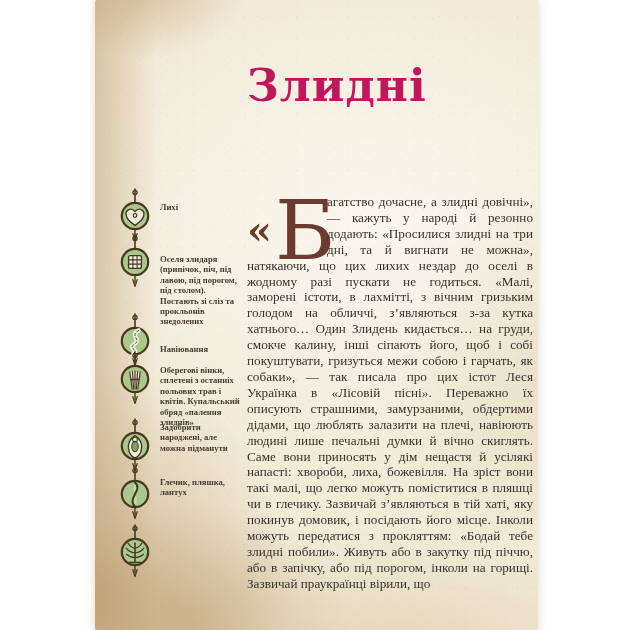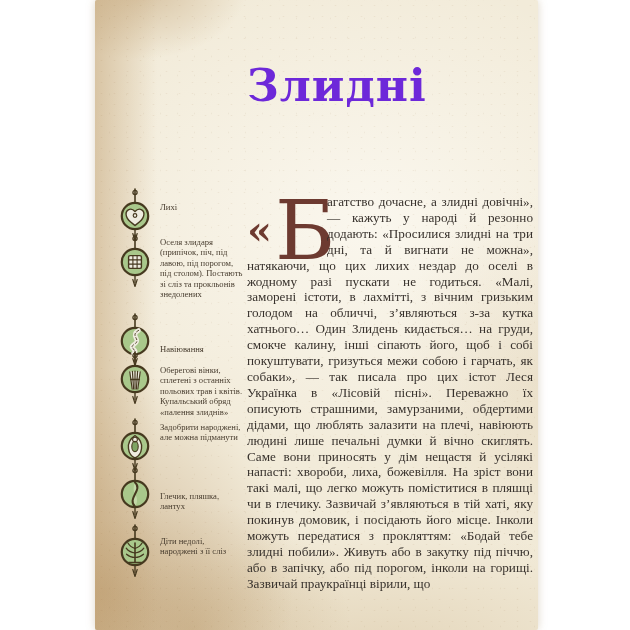--- a/index.html
+++ b/index.html
@@ -17,28 +17,28 @@
       radial-gradient(220px 180px at 22% 100%, rgba(180,146,96,.4), transparent 72%),
       radial-gradient(420px 160px at 65% 103%, rgba(196,166,118,.3), transparent 75%),
       radial-gradient(200px 260px at 100% 60%, rgba(206,182,142,.22), transparent 72%),
       radial-gradient(430px 330px at 62% 35%, rgba(253,251,245,.75), transparent 75%);}
   .speckle{position:absolute;inset:0;pointer-events:none;opacity:.55;
     background-image:
       radial-gradient(rgba(150,110,60,.16) .7px, transparent 1.1px),
       radial-gradient(rgba(130,95,50,.12) .6px, transparent 1px);
     background-size:13px 11px, 17px 19px;background-position:0 0, 6px 9px;}
   
-  .title{position:absolute;left:152px;top:56px;color:#6d28d9;
+  .title{position:absolute;left:152px;top:56px;color:#be185d;
          font-family:"DejaVu Serif", serif;font-size:44px;line-height:60px;
          letter-spacing:1px;font-weight:600;}
   
   .legend{position:absolute;left:20px;top:0;width:135px;}
   .legend-item{position:absolute;left:0;display:flex;width:135px;}
   .amulet{flex:0 0 40px;width:40px;height:56px;}
-  .cap{font-family:"Liberation Serif", serif;font-weight:400;font-size:8.6px;
+  .cap{font-family:"Liberation Serif", serif;font-weight:700;font-size:8.6px;
        line-height:10.4px;color:#463b2d;margin-left:5px;width:84px;}
   
   .article{position:absolute;left:152px;top:194px;width:286px;
            font-family:"Liberation Serif", serif;font-size:13.2px;line-height:15.9px;
            color:#37312c;text-align:justify;}
   .dropwrap{float:left;width:80px;height:62px;display:flex;align-items:flex-start;}
   .openquote{font-family:"DejaVu Serif", serif;font-size:40px;line-height:1;
              color:#6d3a30;margin-top:16px;font-weight:700;}
   .dropcap{font-family:"DejaVu Serif", serif;font-size:82px;line-height:.80;
            color:#6d3a30;margin-left:3px;margin-top:4px;}
@@ -77,21 +77,21 @@
           <circle class="ol" cx="20" cy="4.5" r="2.1" stroke-width="1.3"></circle>
           <circle cx="20" cy="28" r="13.2" fill="#a9c88b" stroke="#46391f" stroke-width="2.2"></circle>
           <rect x="13.6" y="21.6" width="12.8" height="12.8" rx="1.5" fill="#efece0" stroke="#46391f" stroke-width="1.4"></rect>
           <line class="ol" x1="17.9" y1="21.6" x2="17.9" y2="34.4" stroke-width="1.1"></line>
           <line class="ol" x1="22.1" y1="21.6" x2="22.1" y2="34.4" stroke-width="1.1"></line>
           <line class="ol" x1="13.6" y1="25.9" x2="26.4" y2="25.9" stroke-width="1.1"></line>
           <line class="ol" x1="13.6" y1="30.1" x2="26.4" y2="30.1" stroke-width="1.1"></line>
           <line class="ol" x1="20" y1="41.5" x2="20" y2="49" stroke-width="1.4"></line>
           <path class="ol" d="M17.8 45.5 L20 52.5 L22.2 45.5" stroke-width="1.2"></path>
         </svg>
-        <div class="cap" style="margin-top:3px">Оселя злидаря (припічок, піч, під лавою, під порогом, під столом). Постають зі сліз та прокльонів знедолених</div>
+        <div class="cap" style="margin-top:20px">Оселя злидаря (припічок, піч, під лавою, під порогом, під столом). Постають зі сліз та прокльонів знедолених</div>
       </div>
 
       <div class="legend-item" style="top:313px">
         <svg class="amulet" viewBox="0 0 40 56">
           <line class="ol" x1="20" y1="1" x2="20" y2="14" stroke-width="1.6"></line>
           <circle class="ol" cx="20" cy="4.5" r="2.1" stroke-width="1.3"></circle>
           <circle cx="20" cy="28" r="13.2" fill="#a9c88b" stroke="#46391f" stroke-width="2.2"></circle>
           <path d="M23.5 17.5 C14 23 27.5 26.5 19 31.5 C12.5 35.5 24.5 37 18.5 40.5" fill="none" stroke="#efece0" stroke-width="4.6" stroke-linecap="round"></path>
           <path class="ol" d="M23.5 17.5 C14 23 27.5 26.5 19 31.5 C12.5 35.5 24.5 37 18.5 40.5" stroke-width="1" stroke-dasharray="2 2.4"></path>
           <line class="ol" x1="20" y1="41.5" x2="20" y2="49" stroke-width="1.4"></line>
@@ -135,40 +135,39 @@
       <div class="legend-item" style="top:466px">
         <svg class="amulet" viewBox="0 0 40 56">
           <line class="ol" x1="20" y1="1" x2="20" y2="14" stroke-width="1.6"></line>
           <circle class="ol" cx="20" cy="4.5" r="2.1" stroke-width="1.3"></circle>
           <circle cx="20" cy="28" r="13.2" fill="#a9c88b" stroke="#46391f" stroke-width="2.2"></circle>
           <path d="M20 16.5 C28 23.5 12 32.5 20 40.5 C23.5 36 22 31 20 28 C18 25 18.5 20 20 16.5 Z" fill="#c4d9a8" stroke="none"></path>
           <path class="ol" d="M20 16.5 C28.5 23.5 11.5 32.5 20 40.5" stroke-width="2"></path>
           <line class="ol" x1="20" y1="41.5" x2="20" y2="49" stroke-width="1.4"></line>
           <path class="ol" d="M17.8 45.5 L20 52.5 L22.2 45.5" stroke-width="1.2"></path>
         </svg>
-        <div class="cap" style="margin-top:25px">Глечик, пляшка, лантух</div>
+        <div class="cap" style="margin-top:11px">Глечик, пляшка, лантух</div>
       </div>
 
       <div class="legend-item" style="top:524px">
         <svg class="amulet" viewBox="0 0 40 56">
           <line class="ol" x1="20" y1="1" x2="20" y2="14" stroke-width="1.6"></line>
           <circle class="ol" cx="20" cy="4.5" r="2.1" stroke-width="1.3"></circle>
           <circle cx="20" cy="28" r="13.2" fill="#a9c88b" stroke="#46391f" stroke-width="2.2"></circle>
           <line class="ol" x1="20" y1="19" x2="20" y2="38.5" stroke-width="1.6"></line>
           <path class="ol" d="M20 24.5 C16.5 23.5 14 21 12.8 18.8" stroke-width="1.2"></path>
           <path class="ol" d="M20 24.5 C23.5 23.5 26 21 27.2 18.8" stroke-width="1.2"></path>
           <path class="ol" d="M20 29 C16 28.5 12.8 26.5 11.2 24.2" stroke-width="1.2"></path>
           <path class="ol" d="M20 29 C24 28.5 27.2 26.5 28.8 24.2" stroke-width="1.2"></path>
           <path class="ol" d="M20 33.5 C16.5 33.5 13.5 32 11.5 30.2" stroke-width="1.2"></path>
           <path class="ol" d="M20 33.5 C23.5 33.5 26.5 32 28.5 30.2" stroke-width="1.2"></path>
           <path class="ol" d="M13.5 38.5 L26.5 38.5" stroke-width="1.3"></path>
           <line class="ol" x1="20" y1="41.5" x2="20" y2="49" stroke-width="1.4"></line>
           <path class="ol" d="M17.8 45.5 L20 52.5 L22.2 45.5" stroke-width="1.2"></path>
         </svg>
-        <div class="cap" style="margin-top:12px">Діти недолі, народжені з її сліз</div>
       </div>
 
     </div>
 
     <div class="article">
       <span class="dropwrap">
         <span class="openquote">«</span>
         <span class="dropcap">Б</span>
       </span><span>агатство дочасне, а злидні довічні», — кажуть у народі й резонно додають: «Просилися злидні на три дні, та й вигнати не можна», натякаючи, що цих лихих нездар до оселі в жодному разі пускати не годиться. «Малі, заморені істоти, в лахмітті, з вічним гризьким голодом на обличчі, з’являються з-за кутка хатнього… Один Злидень кидається… на груди, смокче калину, інші сіпають його, щоб і собі покуштувати, гризуться межи собою і гарчать, як собаки», — так писала про цих істот Леся Українка в «Лісовій пісні». Переважно їх описують страшними, замурзаними, обдертими дідами, що люблять залазити на плечі, навіюють людині лише печальні думки й вічно скиглять. Саме вони приносять у дім нещастя й усілякі напасті: хвороби, лиха, божевілля. На зріст вони такі малі, що легко можуть поміститися в пляшці чи в глечику. Зазвичай з’являються в тій хаті, яку покинув домовик, і посідають його місце. Інколи можуть передатися з прокляттям: «Бодай тебе злидні побили». Живуть або в закутку під піччю, або в запічку, або під порогом, інколи на горищі. Зазвичай праукраїнці вірили, що</span>
     </div>

